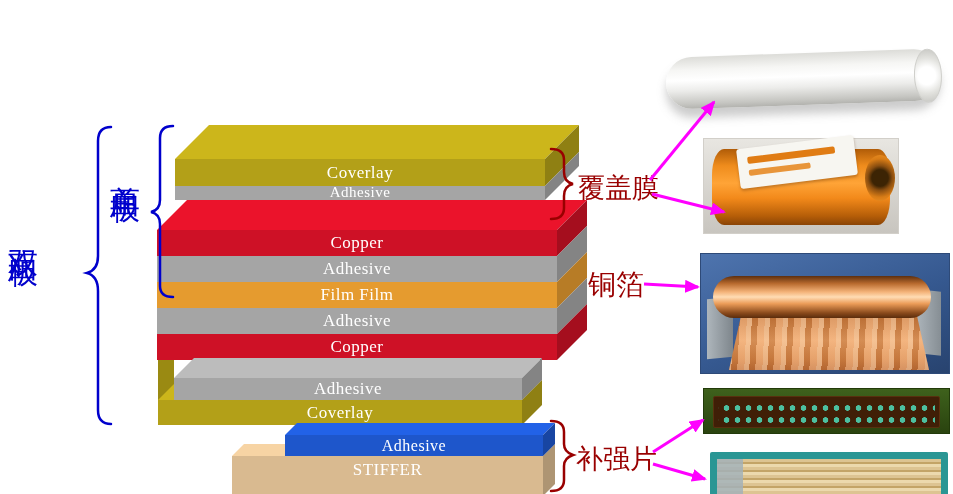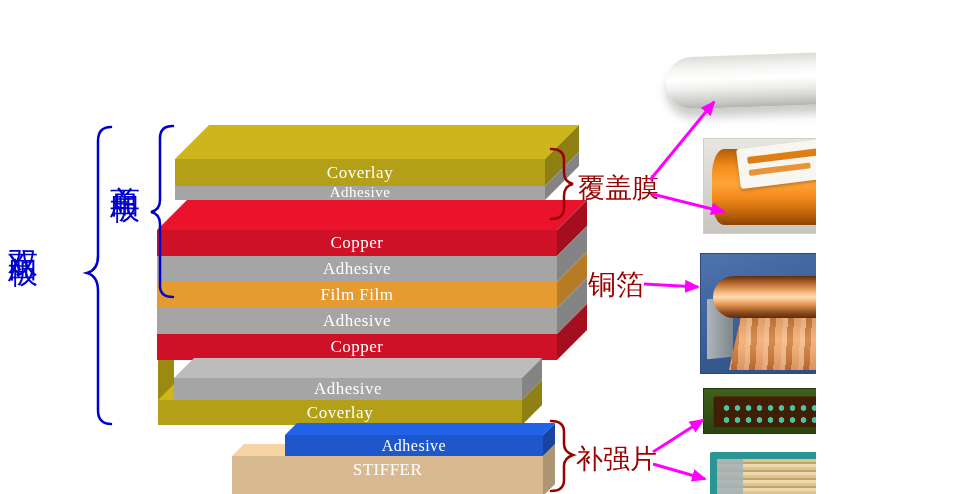--- a/index.html
+++ b/index.html
@@ -1,17 +1,17 @@
 <!DOCTYPE html>
 <html><head>
 <meta charset="utf-8">
 <style>
   html,body{margin:0;padding:0;background:#ffffff;}
   .canvas{
-    position:relative; width:816px; height:494px; overflow:hidden;
+    position:relative; width:953px; height:494px; overflow:hidden;
     background:#ffffff; font-family:"Liberation Serif", serif;
   }
   
   .slab{position:absolute;}
   .slab .face{position:absolute; background:var(--c);}
   .slab .front{left:0; top:0; width:var(--w); height:var(--h);}
   .slab .top{
     left:0; top:calc(-1 * var(--d));
     width:calc(var(--w) + var(--d)); height:var(--d);
     clip-path:polygon(var(--d) 0, 100% 0, calc(100% - var(--d)) 100%, 0 100%);

